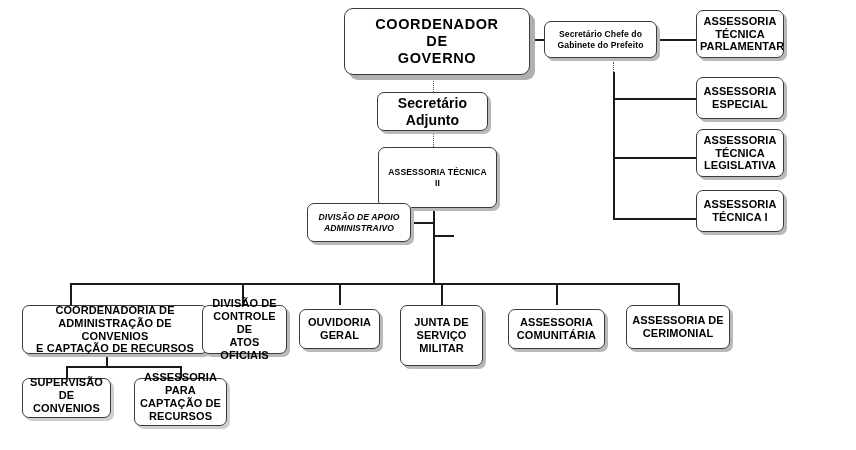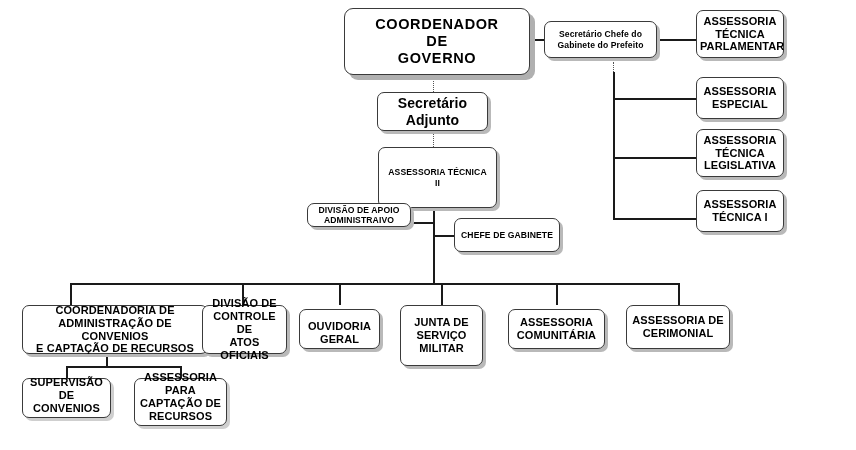--- a/index.html
+++ b/index.html
@@ -107,28 +107,25 @@
   <div class="node n-mid" style="left:377px;top:92px;width:111px;height:39px;">
     <span class="txt">Secretário
 Adjunto</span>
   </div>
 
   <div class="node n-small" style="left:378px;top:147px;width:119px;height:61px;">
     <span class="txt">ASSESSORIA TÉCNICA
 II</span>
   </div>
 
-  <div class="node n-small" style="left:307px;top:203px;width:104px;height:24px;">
+  <div class="node n-small" style="left:307px;top:203px;width:104px;height:39px;font-style:italic;">
     <span class="txt">DIVISÃO DE APOIO
 ADMINISTRAIVO</span>
   </div>
 
-  <div class="node n-small" style="left:454px;top:218px;width:106px;height:34px;">
-    <span class="txt">CHEFE DE GABINETE</span>
-  </div>
 
   <div class="node n-tiny" style="left:696px;top:10px;width:88px;height:48px;">
     <span class="txt">ASSESSORIA
 TÉCNICA
 PARLAMENTAR</span>
   </div>
 
   <div class="node n-tiny" style="left:696px;top:77px;width:88px;height:42px;">
     <span class="txt">ASSESSORIA
 ESPECIAL</span>
@@ -150,21 +147,21 @@
 ADMINISTRAÇÃO DE CONVENIOS
 E CAPTAÇÃO DE RECURSOS</span>
   </div>
 
   <div class="node n-tiny" style="left:202px;top:305px;width:85px;height:49px;">
     <span class="txt">DIVISÃO DE
 CONTROLE DE
 ATOS OFICIAIS</span>
   </div>
 
-  <div class="node n-tiny" style="left:299px;top:309px;width:81px;height:40px;align-items:flex-end;">
+  <div class="node n-tiny" style="left:299px;top:309px;width:81px;height:40px;">
     <span class="txt">OUVIDORIA
 GERAL</span>
   </div>
 
   <div class="node n-tiny" style="left:400px;top:305px;width:83px;height:61px;">
     <span class="txt">JUNTA DE
 SERVIÇO
 MILITAR</span>
   </div>
 

